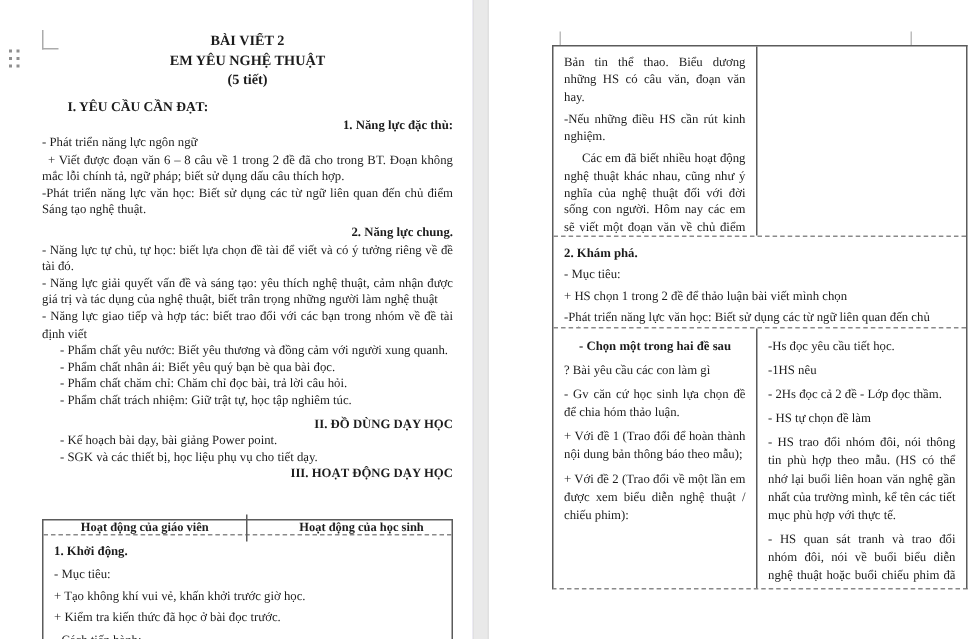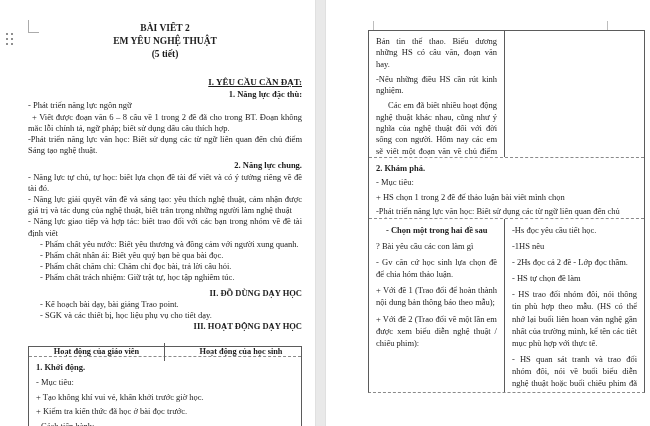--- a/index.html
+++ b/index.html
@@ -25,21 +25,21 @@
   .corner-mark{position:absolute;left:28px;top:20px;width:11px;height:13px;
     border-left:1px solid #ababab;border-bottom:1px solid #ababab;box-sizing:border-box;}
   .tick{position:absolute;top:21px;width:1px;height:10px;background:#bdbdbd;}
   .tick-a{left:47px;} .tick-b{left:281px;}
 
   
   .p1-flow{position:absolute;left:28px;top:22px;width:274px;height:322px;overflow:hidden;}
   .title{ text-align:center;font-weight:bold;font-size:9.5px;line-height:13px;}
   .flow p{margin:0;font-size:8.5px;line-height:11.2px;text-align:justify;}
   p.h{font-weight:bold;text-indent:17px;text-align:right;}
-  p.h-ul{font-weight:bold;text-indent:17px;text-decoration:underline;font-size:9px;margin-top:16px;margin-bottom:1px;text-align:right;}
+  p.h-ul{font-weight:bold;text-indent:17px;font-size:9px;margin-top:5px;margin-bottom:1px;text-align:left;}
   p.gap-top{margin-top:4px;}
   p.ind0{text-indent:0;}
   p.ind1{text-indent:4px;}
   p.ind2{text-indent:12px;}
 
   
   .tbl{position:absolute;box-sizing:border-box;border:1px solid #5b5b5b;background:#fff;font-size:8.5px;}
   .row{display:flex;box-sizing:border-box;}
   .cell{box-sizing:border-box;padding:1px 3px;overflow:hidden;}
   .cell p{margin:4px;text-align:justify;}
@@ -105,21 +105,21 @@
       <p class="ind0">-Phát triển năng lực văn học: Biết sử dụng các từ ngữ liên quan đến chủ điểm Sáng tạo nghệ thuật.</p>
       <p class="h gap-top">2. Năng lực chung.</p>
       <p class="ind0">- Năng lực tự chủ, tự học: biết lựa chọn đề tài để viết và có ý tưởng riêng về đề tài đó.</p>
       <p class="ind0">- Năng lực giải quyết vấn đề và sáng tạo: yêu thích nghệ thuật, cảm nhận được giá trị và tác dụng của nghệ thuật, biết trân trọng những người làm nghệ thuật</p>
       <p class="ind0">- Năng lực giao tiếp và hợp tác: biết trao đổi với các bạn trong nhóm về đề tài định viết</p>
       <p class="ind2">- Phẩm chất yêu nước: Biết yêu thương và đồng cảm với người xung quanh.</p>
       <p class="ind2">- Phẩm chất nhân ái: Biết yêu quý bạn bè qua bài đọc.</p>
       <p class="ind2">- Phẩm chất chăm chỉ: Chăm chỉ đọc bài, trả lời câu hỏi.</p>
       <p class="ind2">- Phẩm chất trách nhiệm: Giữ trật tự, học tập nghiêm túc.</p>
       <p class="h gap-top">II. ĐỒ DÙNG DẠY HỌC</p>
-      <p class="ind2">- Kế hoạch bài dạy, bài giảng Trao point.</p>
+      <p class="ind2">- Kế hoạch bài dạy, bài giảng Power point.</p>
       <p class="ind2">- SGK và các thiết bị, học liệu phụ vụ cho tiết dạy.</p>
       <p class="h">III. HOẠT ĐỘNG DẠY HỌC</p>
     </div>
 
     <div class="tbl tbl-p1">
       <div class="row hdr dash-b">
         <div class="cell c-gv1 solid-r">
           <p>Hoạt động của giáo viên</p>
         </div>
         <div class="cell c-hs1">

